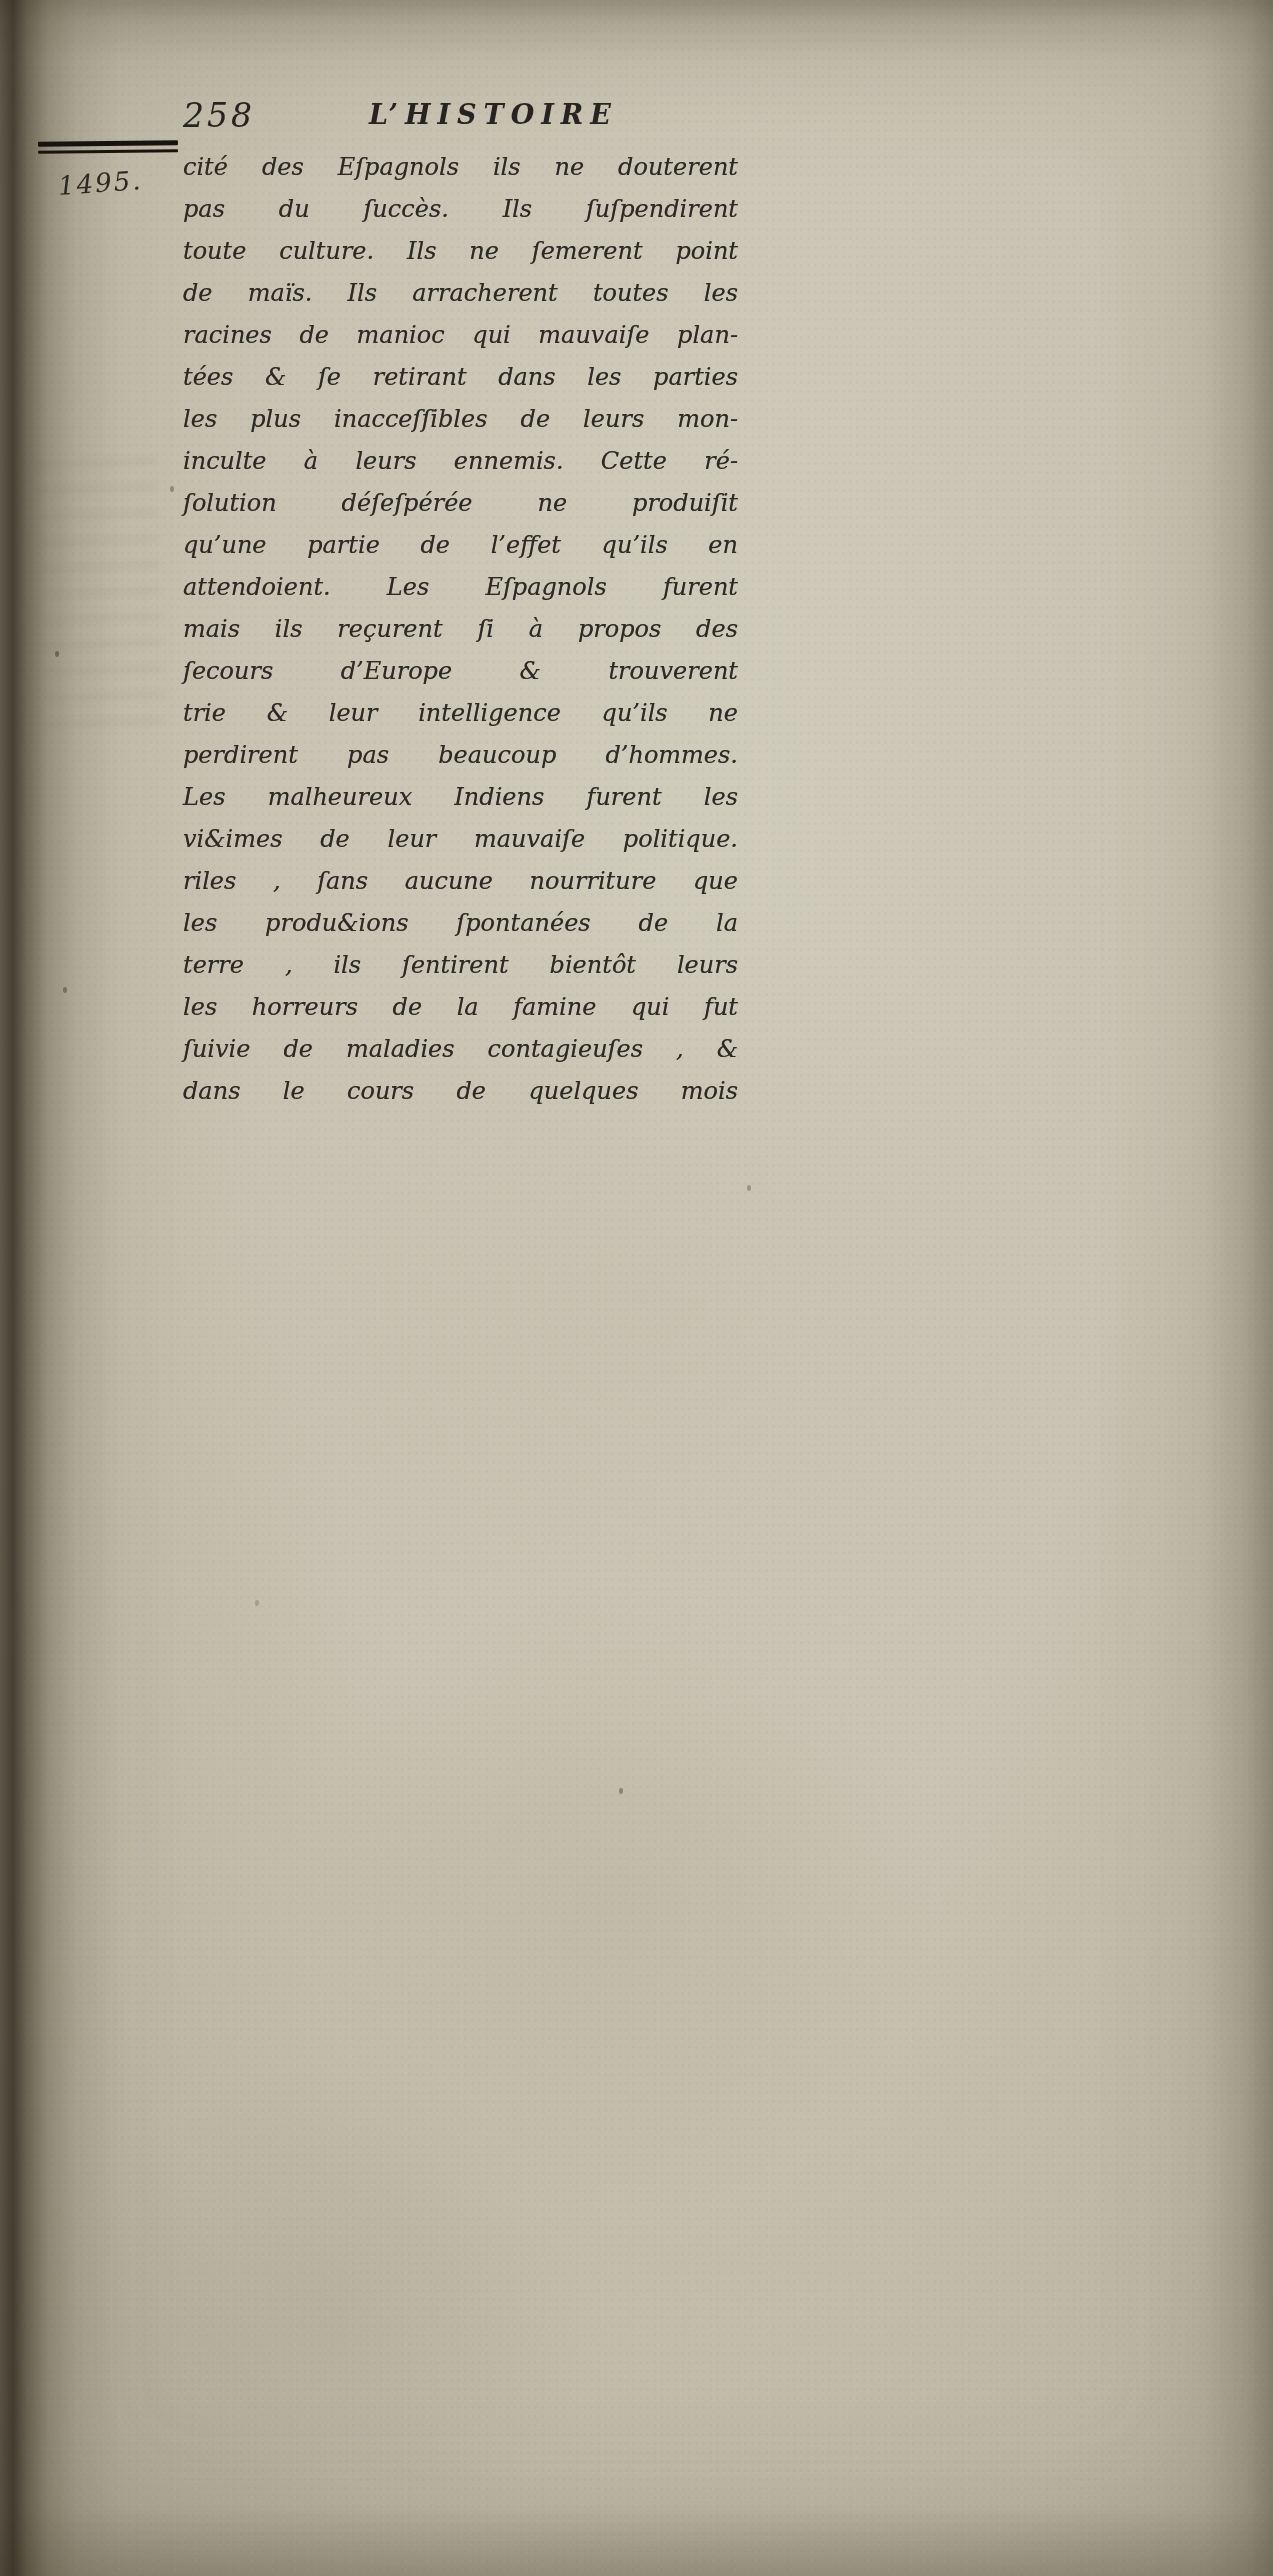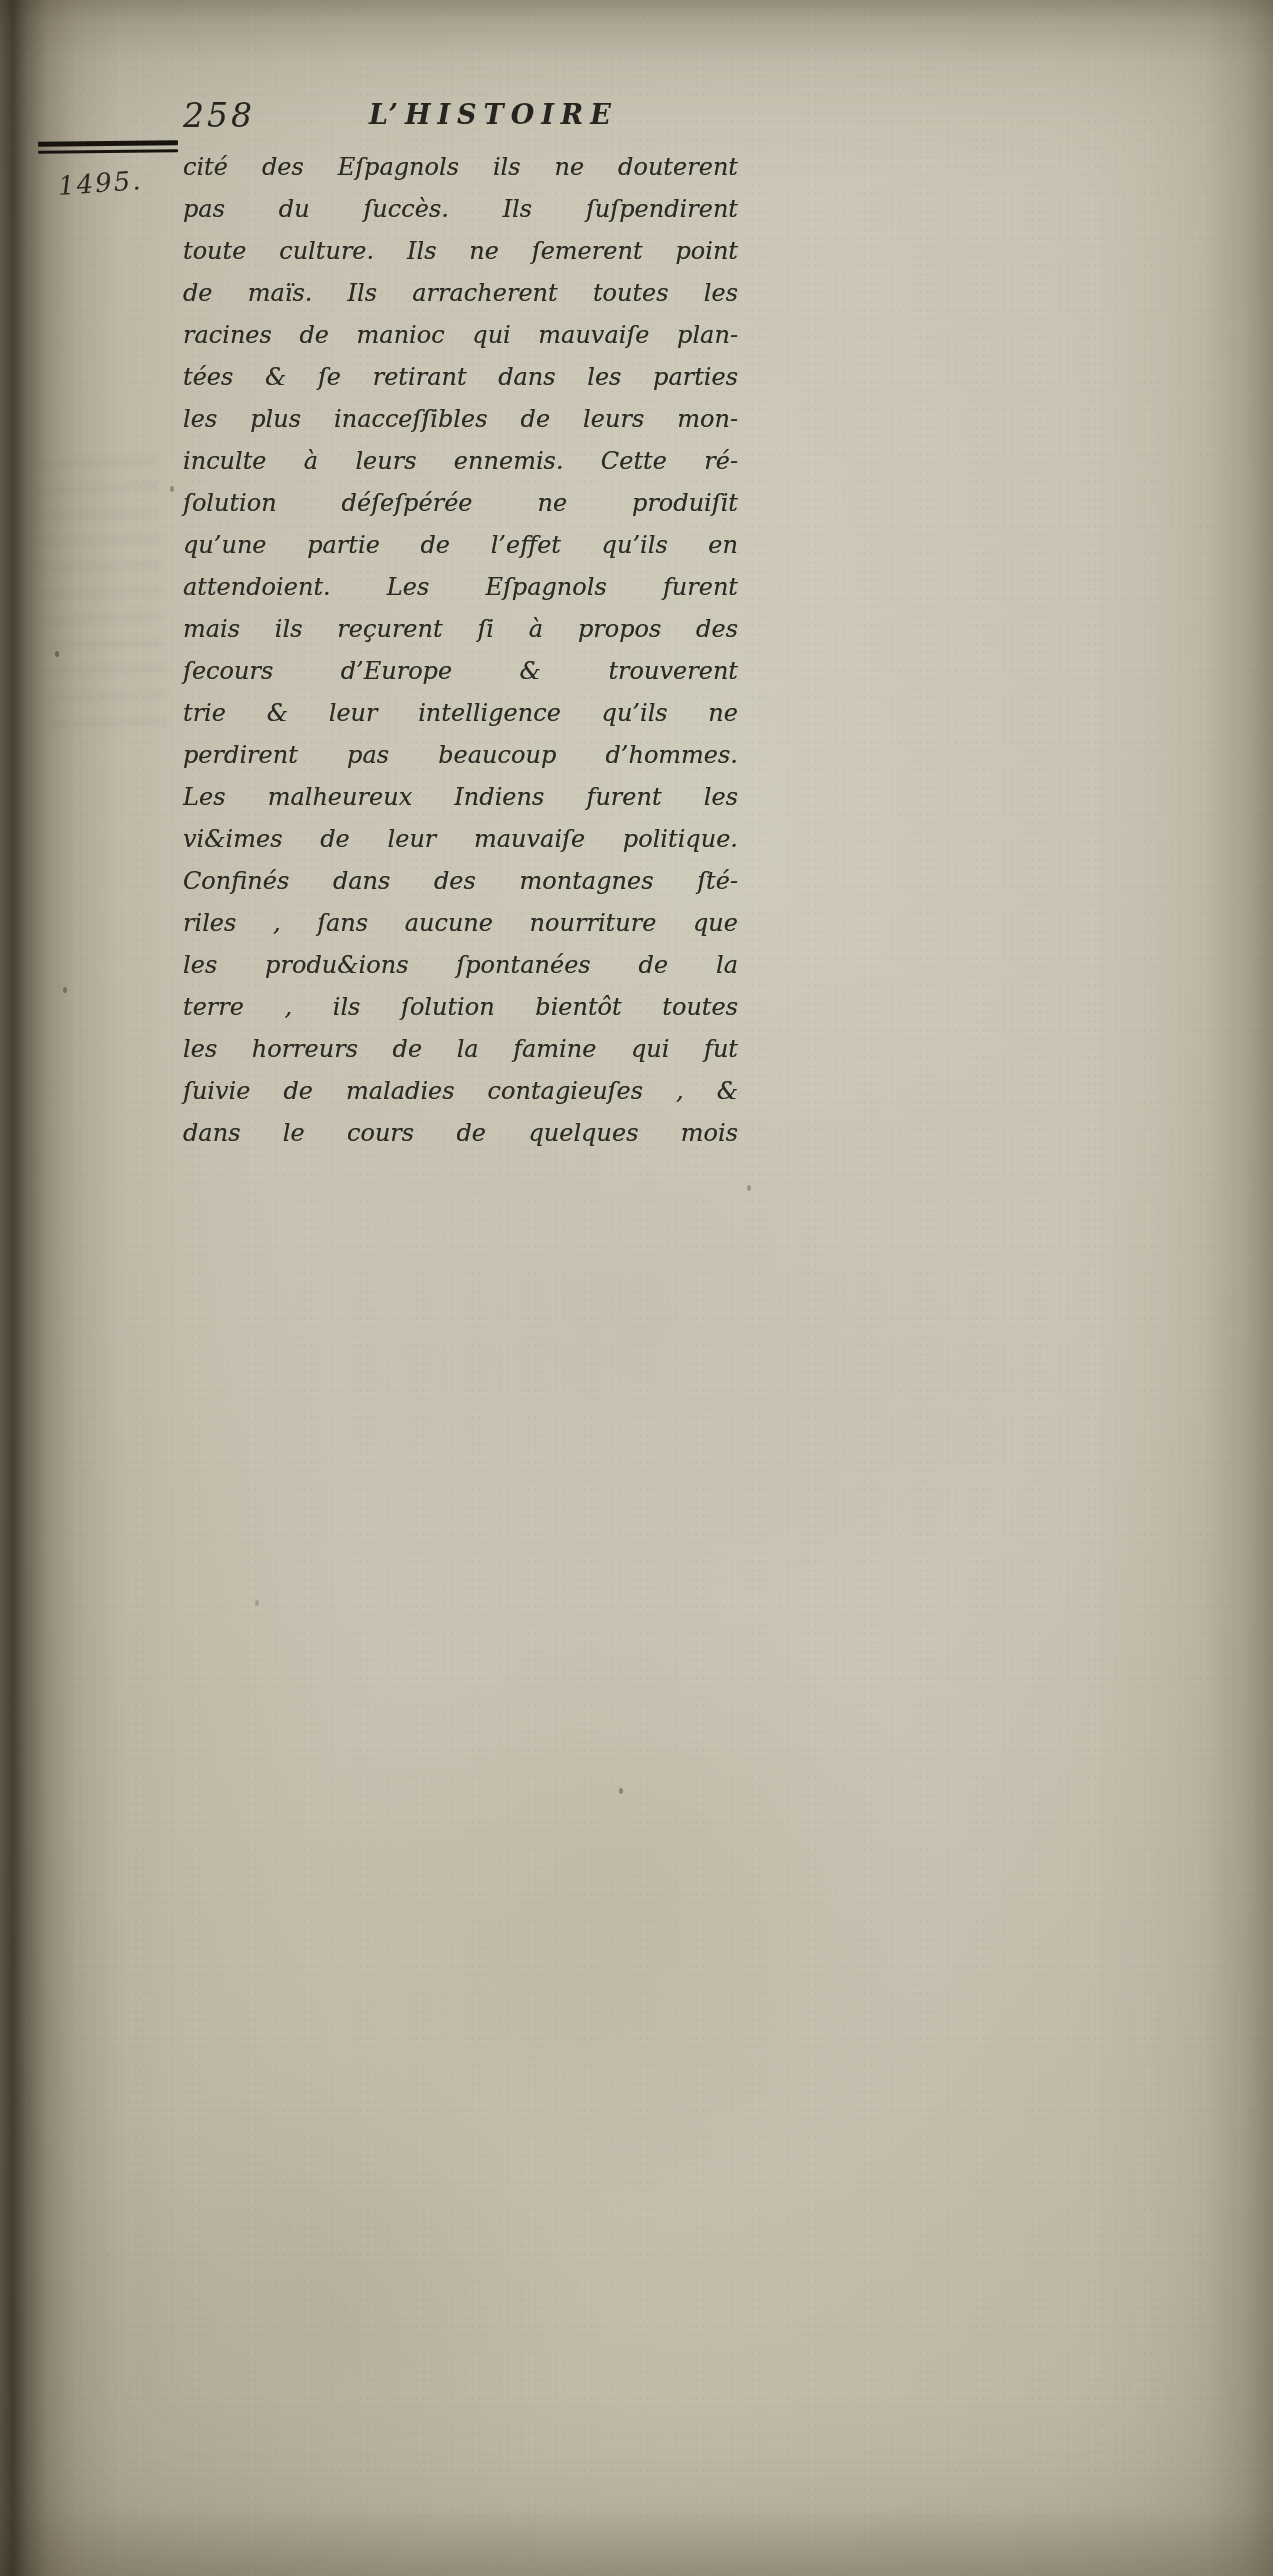--- a/index.html
+++ b/index.html
@@ -182,22 +182,21 @@
       <div class="text-line">inculte à leurs ennemis. Cette ré-</div>
       <div class="text-line">ſolution déſeſpérée ne produiſit</div>
       <div class="text-line">qu’une partie de l’effet qu’ils en</div>
       <div class="text-line">attendoient. Les Eſpagnols furent</div>
       <div class="text-line">mais ils reçurent ſi à propos des</div>
       <div class="text-line">ſecours d’Europe &amp; trouverent</div>
       <div class="text-line">trie &amp; leur intelligence qu’ils ne</div>
       <div class="text-line">perdirent pas beaucoup d’hommes.</div>
       <div class="text-line">Les malheureux Indiens furent les</div>
       <div class="text-line">vi&amp;imes de leur mauvaiſe politique.</div>
-      <div class="text-line">Confinés dans des montagnes ſté-</div>
       <div class="text-line">riles , ſans aucune nourriture que</div>
       <div class="text-line">les produ&amp;ions ſpontanées de la</div>
-      <div class="text-line">terre , ils ſolution bientôt toutes</div>
+      <div class="text-line">terre , ils ſentirent bientôt leurs</div>
       <div class="text-line">les horreurs de la famine qui fut</div>
       <div class="text-line">ſuivie de maladies contagieuſes , &amp;</div>
       <div class="text-line">dans le cours de quelques mois</div>
     </div>
 </div>
 
 
 </body></html>

